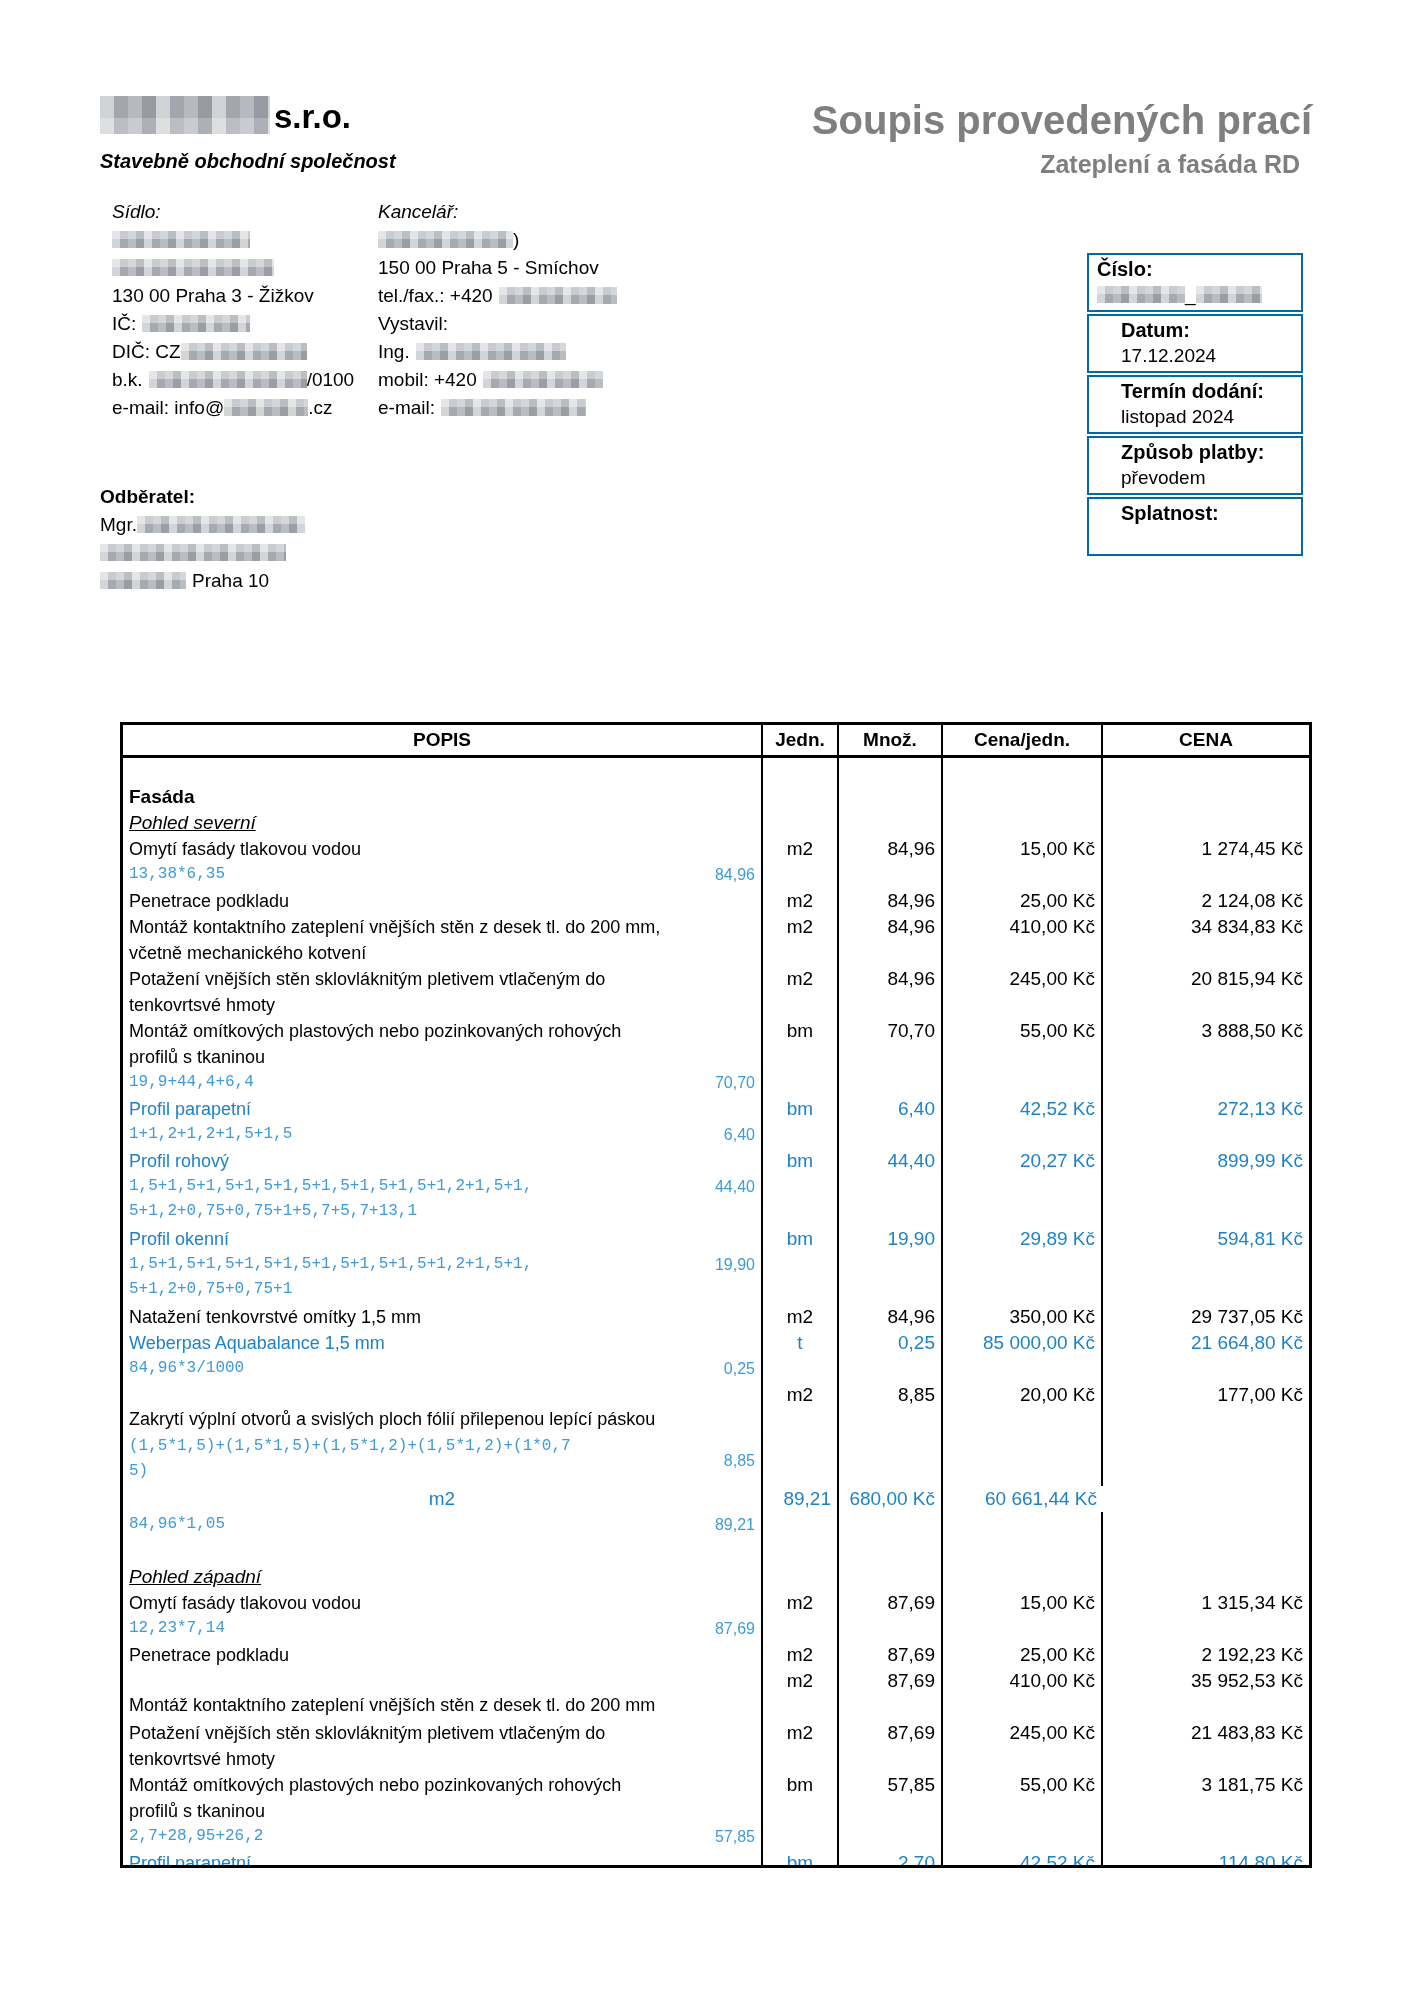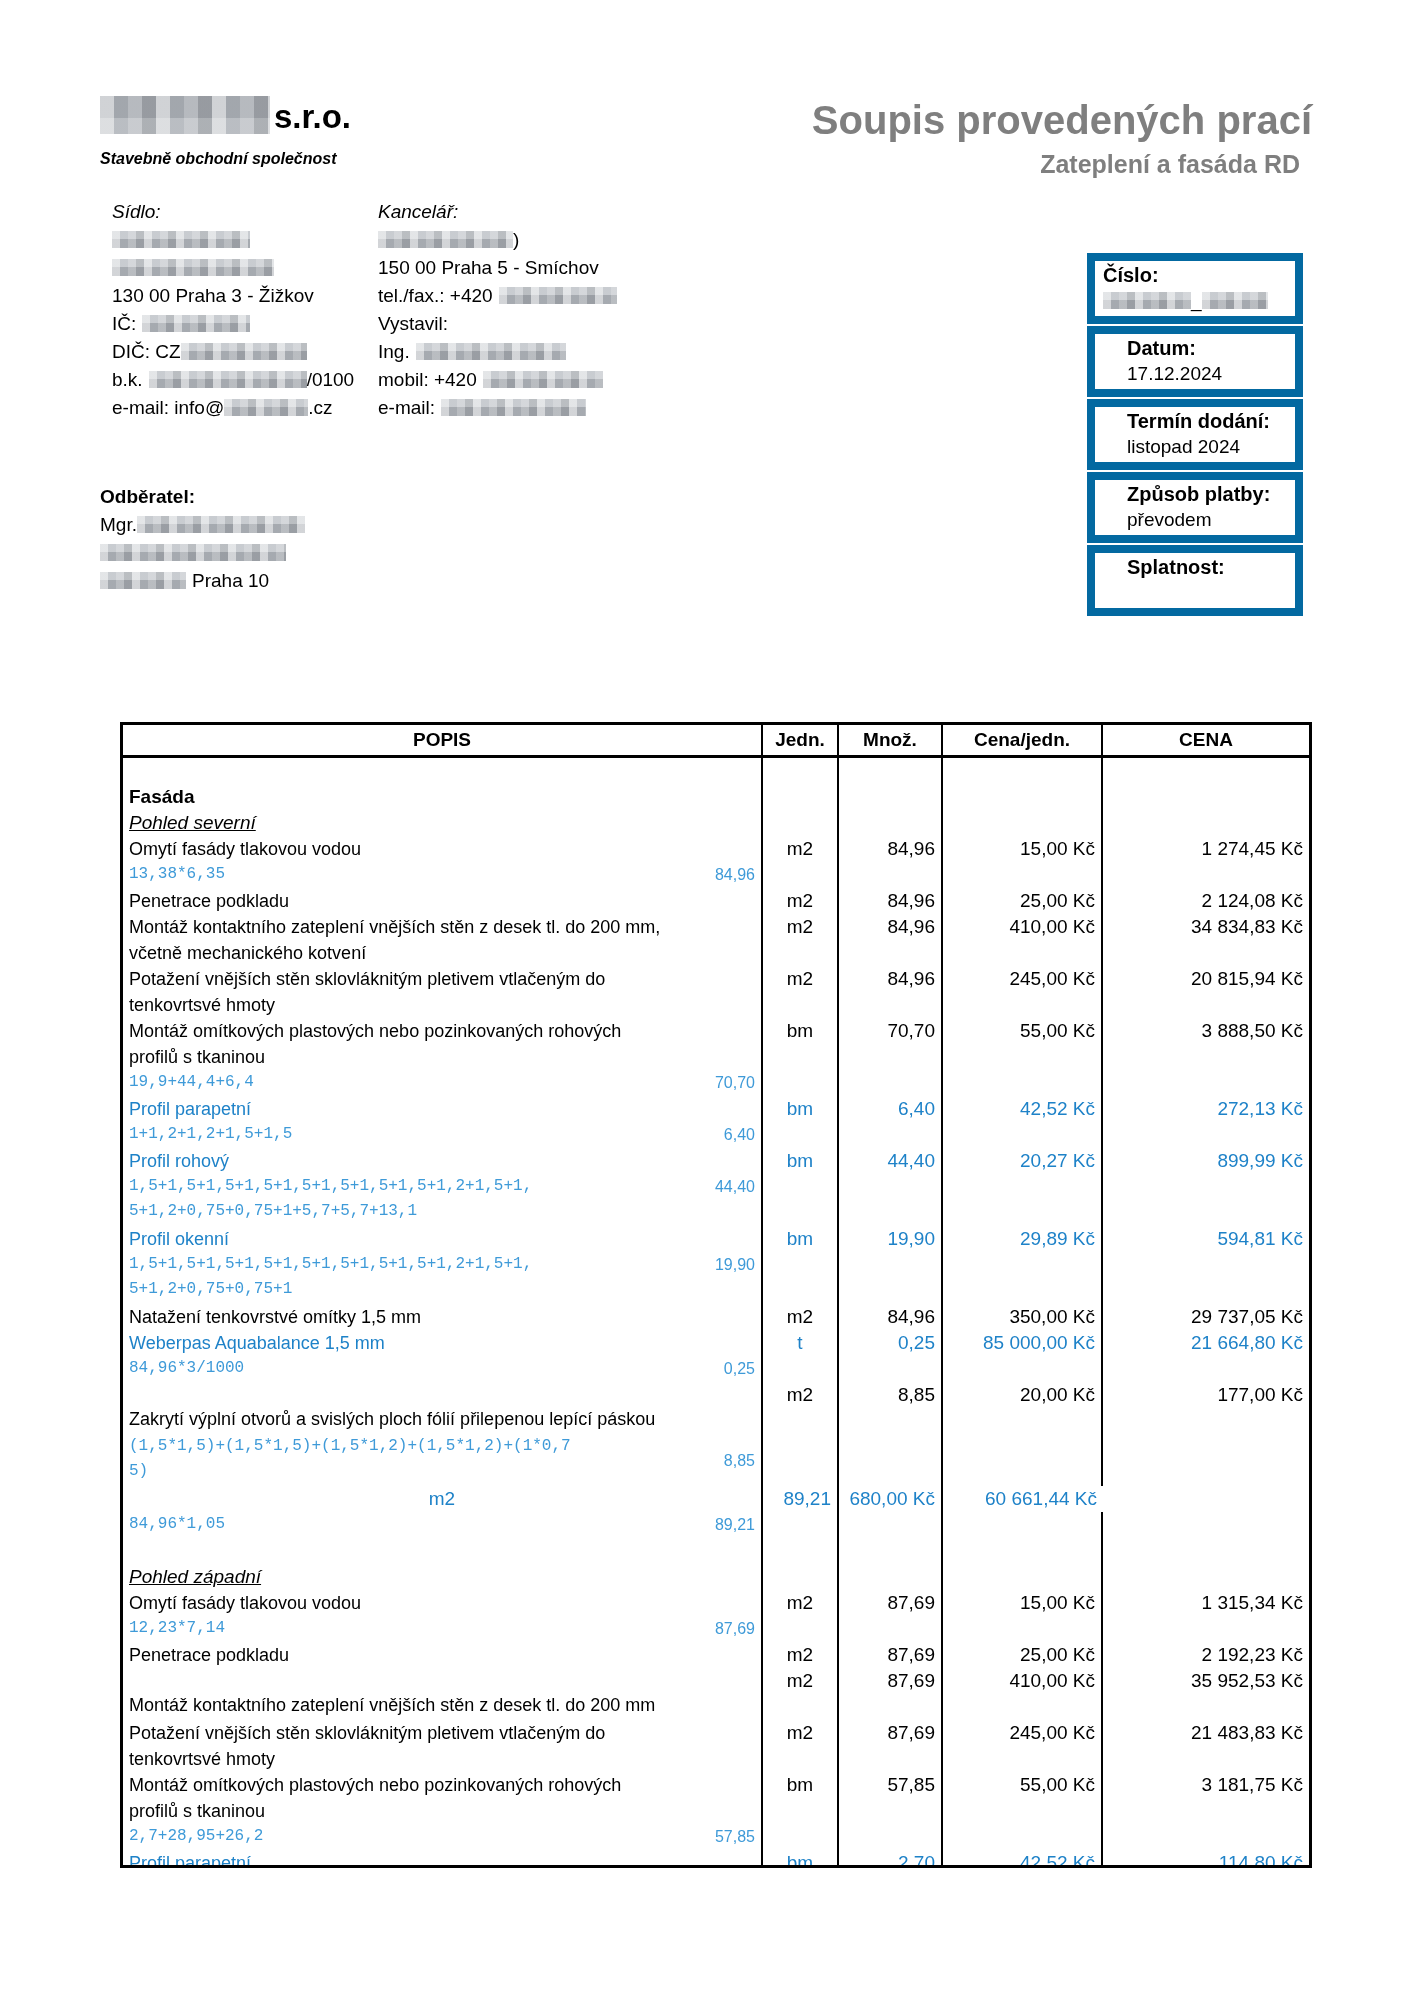--- a/index.html
+++ b/index.html
@@ -9,33 +9,33 @@
   .rd{display:inline-block;height:17px;vertical-align:-2px;background-color:#cdd0d4;
       background-image:
         repeating-linear-gradient(90deg,rgba(255,255,255,.5) 0 8px,rgba(0,0,0,0) 8px 16px,rgba(255,255,255,.22) 16px 24px,rgba(0,0,0,.07) 24px 32px),
         repeating-linear-gradient(0deg,rgba(118,124,132,.45) 0 9px,rgba(196,200,205,.5) 9px 18px);}
   .rd-xl{height:38px;vertical-align:-6px;
       background-image:
         repeating-linear-gradient(90deg,rgba(255,255,255,.5) 0 14px,rgba(0,0,0,0) 14px 28px,rgba(255,255,255,.22) 28px 42px,rgba(0,0,0,.07) 42px 56px),
         repeating-linear-gradient(0deg,rgba(150,155,162,.35) 0 16px,rgba(120,126,134,.5) 16px 38px);}
   .company{position:absolute;left:100px;top:96px;font-size:33px;font-weight:bold;}
   .company .sfx{margin-left:4px;}
-  .tagline{position:absolute;left:100px;top:150px;font-size:16px;font-weight:bold;font-style:italic;}
+  .tagline{position:absolute;left:100px;top:150px;font-size:20px;font-weight:bold;font-style:italic;}
   .doc-title{position:absolute;right:116px;top:98px;font-size:40px;font-weight:bold;color:var(--gray,#7f7f7f);}
   .doc-subtitle{position:absolute;right:128px;top:150px;font-size:25px;font-weight:bold;color:var(--gray,#7f7f7f);}
   .infocol{position:absolute;font-size:19px;line-height:28px;}
   .col-left{left:104px;top:198px;width:280px;margin-left:8px;}
   .col-mid{left:378px;top:198px;width:310px;}
   .customer{left:100px;top:483px;width:300px;}
   .lbl-it{font-style:italic;}
   .lbl-b{font-weight:bold;}
   .sp{display:inline-block;width:6px;}
   
   .infobox{position:absolute;left:1087px;top:253px;width:216px;}
-  .ibox{border:8px solid #0369a1;box-sizing:border-box;padding:1px 8px 2px 8px;min-height:56px;background:#fff;}
+  .ibox{border:2px solid #0369a1;box-sizing:border-box;padding:1px 8px 2px 8px;min-height:56px;background:#fff;}
   .ibox + .ibox{margin-top:2px;padding-left:32px;}
   .ibox.gap{margin-top:10px;}
   .ibox.short{min-height:50px;}
   .ilabel{font-size:20px;font-weight:bold;line-height:26px;}
   .ival{font-size:19px;line-height:26px;min-height:26px;}
   
   .table-wrap{position:absolute;left:120px;top:722px;width:1192px;height:1146px;border:3px solid #000;
               box-sizing:border-box;overflow:hidden;background:#fff;}
   .trow{display:grid;grid-template-columns:640px 76px 104px 160px 206px;min-height:26px;}
   .trow.h52{min-height:52px;}

